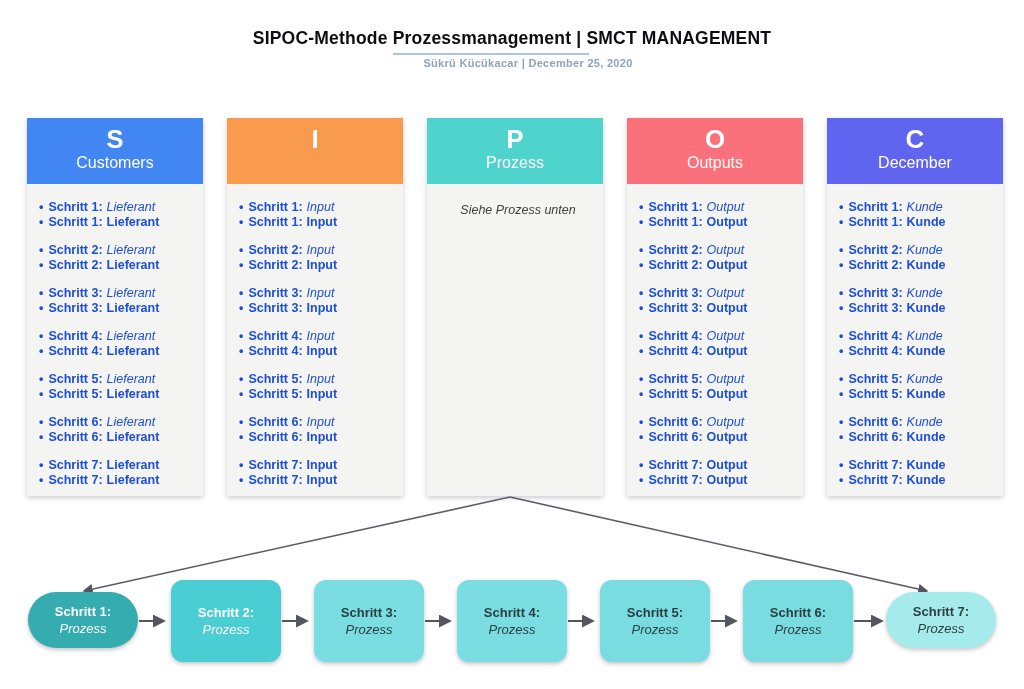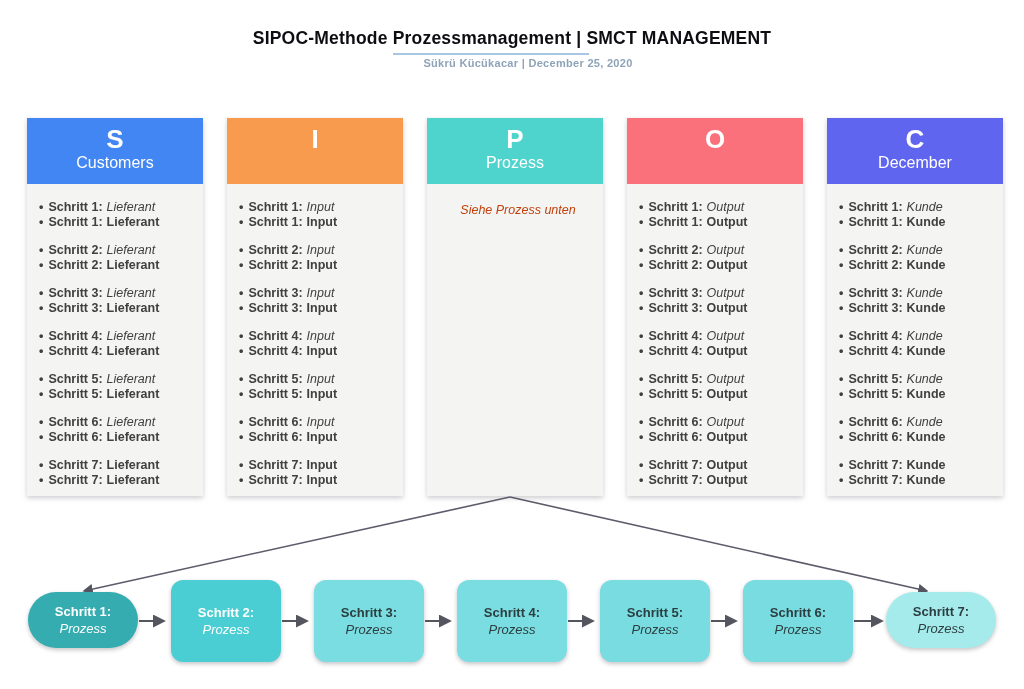--- a/index.html
+++ b/index.html
@@ -14,27 +14,27 @@
   .subtitle{position:absolute;top:57px;left:16px;width:1024px;text-align:center;
     font-size:11px;font-weight:700;color:#8fa3b8;letter-spacing:.3px;}
   
   .columns{position:absolute;top:118px;left:27px;width:976px;display:flex;gap:24px;}
   .col{width:176px;box-shadow:0 2px 5px rgba(110,110,120,.35);}
   .col-head{height:66px;text-align:center;color:#ffffff;}
   .col-letter{font-size:26px;font-weight:700;padding-top:7px;line-height:28px;}
   .col-name{font-size:16px;line-height:20px;}
   .col-body{background:#f4f4f3;height:296px;padding:16px 6px 0 12px;}
   .group{margin-bottom:13px;}
-  .line{font-size:12.5px;line-height:15px;color:#404040;white-space:nowrap;}
+  .line{font-size:12.5px;line-height:15px;color:#1d4ed8;white-space:nowrap;}
   .bullet{font-weight:700;}
   .lbl{font-weight:700;margin-left:5px;}
   .val{margin-left:4px;}
   .val.italic{font-style:italic;}
   .val.bold{font-weight:700;}
-  .note{font-size:12.5px;font-style:italic;color:#c2410c;text-align:center;margin-top:3px;}
+  .note{font-size:12.5px;font-style:italic;color:#404040;text-align:center;margin-top:3px;}
   
   .connectors{position:absolute;top:0;left:0;pointer-events:none;}
   
   .flow{position:absolute;top:0;left:0;width:1024px;height:689px;pointer-events:none;}
   .fbox{
     position:absolute;display:flex;flex-direction:column;align-items:center;
     justify-content:center;width:110px;box-shadow:0 2px 4px rgba(110,110,120,.4);
   }
   .fbox.rect{top:580px;height:82px;border-radius:12px;}
   .fbox.pill{top:592px;height:56px;border-radius:28px;}
@@ -129,20 +129,21 @@
           <div class="col-letter">P</div>
           <div class="col-name">Prozess</div>
         </div>
         <div class="col-body">
           <div class="note">Siehe Prozess unten</div>
         </div>
       </div>
       <div class="col">
         <div class="col-head" style="background: rgb(250, 112, 123);">
           <div class="col-letter">O</div>
+          <div class="col-name">Outputs</div>
         </div>
         <div class="col-body">
           <div class="group">
             <div class="line"><span class="bullet">•</span><span class="lbl">Schritt 1:</span><span class="val italic">Output</span></div>
             <div class="line"><span class="bullet">•</span><span class="lbl">Schritt 1:</span><span class="val bold">Output</span></div>
           </div>
           <div class="group">
             <div class="line"><span class="bullet">•</span><span class="lbl">Schritt 2:</span><span class="val italic">Output</span></div>
             <div class="line"><span class="bullet">•</span><span class="lbl">Schritt 2:</span><span class="val bold">Output</span></div>
           </div>

